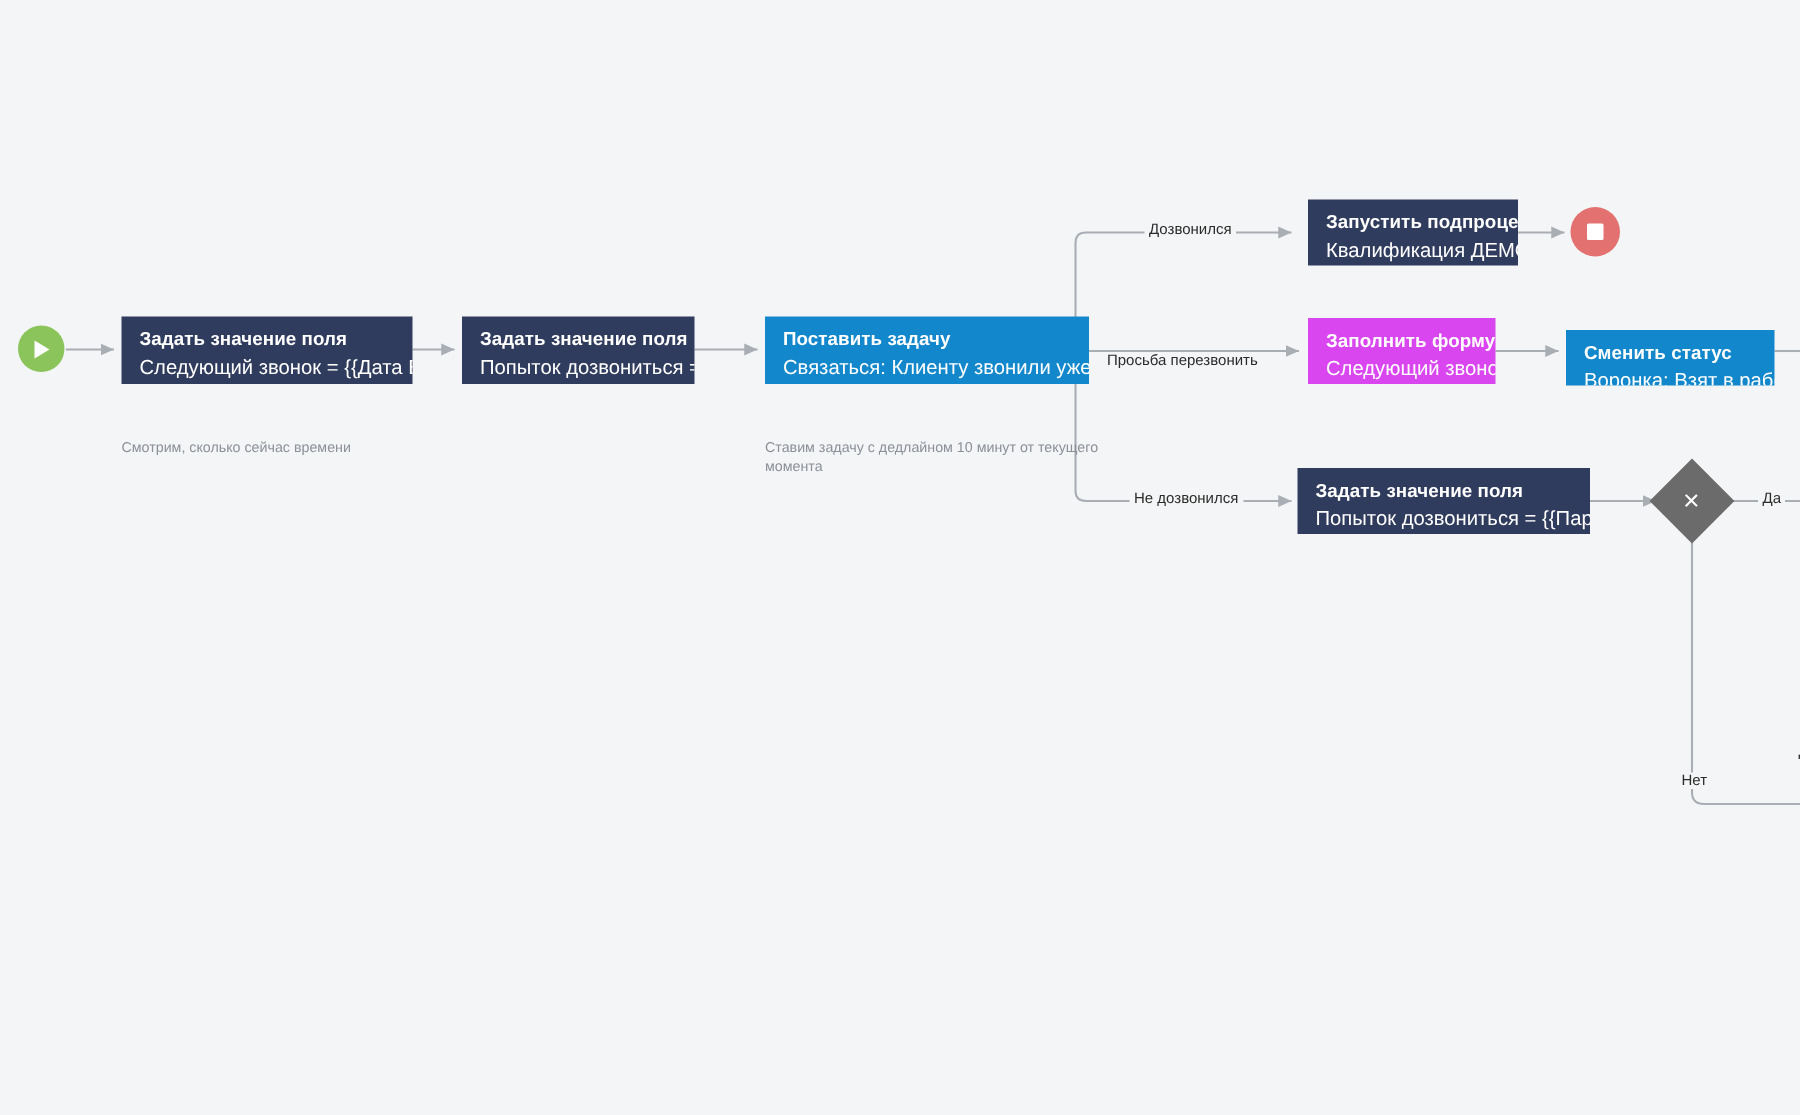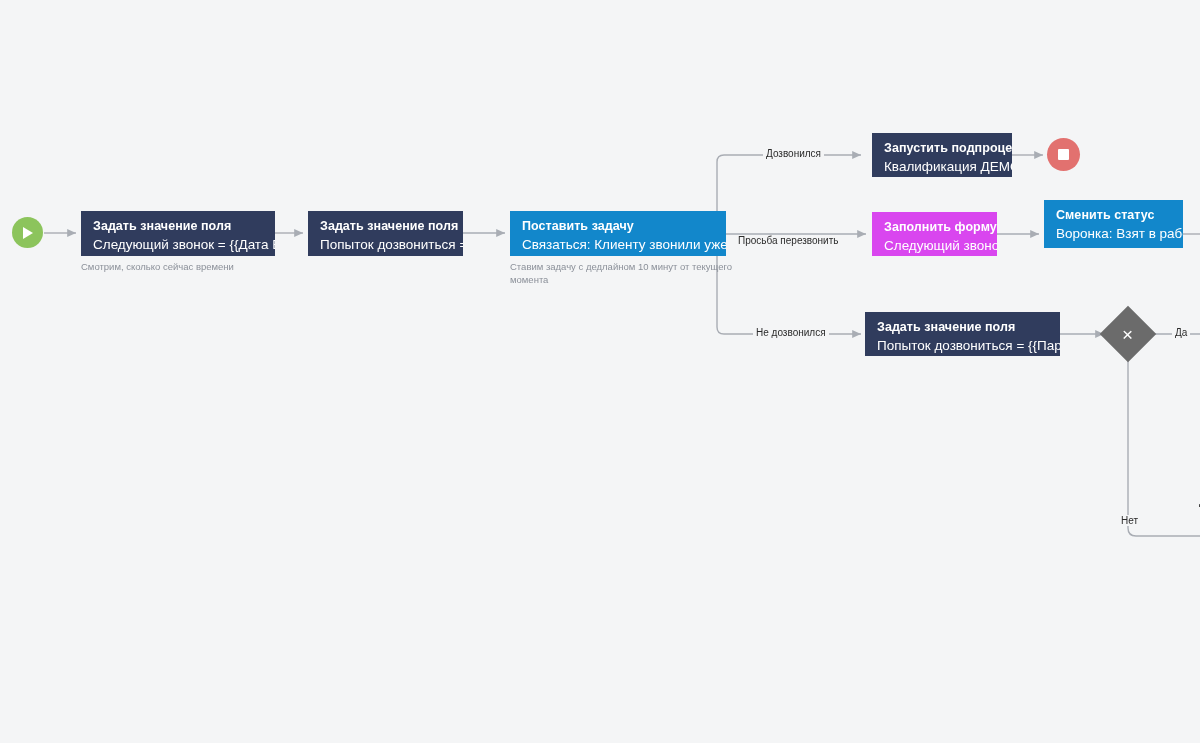--- a/index.html
+++ b/index.html
@@ -52,20 +52,21 @@
   .node.navy { background: #303c5d; }
   .node.blue { background: #1287cb; }
   .node.green { background: #d946ef; }
 
   .note {
     position: absolute;
     font-size: 9.5px;
     color: #8b9099;
     line-height: 1.35;
     white-space: pre-line;
+    margin-top: 32px;
   }
 
   .start-ev {
     position: absolute;
     width: 31px; height: 31px;
     border-radius: 50%;
     background: #8cc45c;
     display: flex;
     align-items: center;
     justify-content: center;
@@ -190,21 +191,21 @@
 
   <div class="end-ev" style="left:1047px; top:138px;">
     <span class="sq"></span>
   </div>
 
   <div class="node green" style="left:872px; top:212px; width:125px; height:44px;">
     <span class="t1">Заполнить форму</span>
     <span class="t2">Следующий звонок</span>
   </div>
 
-  <div class="node blue" style="left:1044px; top:200px; width:139px; height:48px;">
+  <div class="node blue" style="left:1044px; top:220px; width:139px; height:37px;">
     <span class="t1">Сменить статус</span>
     <span class="t2">Воронка: Взят в работу</span>
   </div>
 
   <div class="node navy" style="left:865px; top:312px; width:195px; height:44px;">
     <span class="t1">Задать значение поля</span>
     <span class="t2">Попыток дозвониться = {{Парам...</span>
   </div>
 
   <div class="gateway" style="left:1108px; top:314px;"></div>

